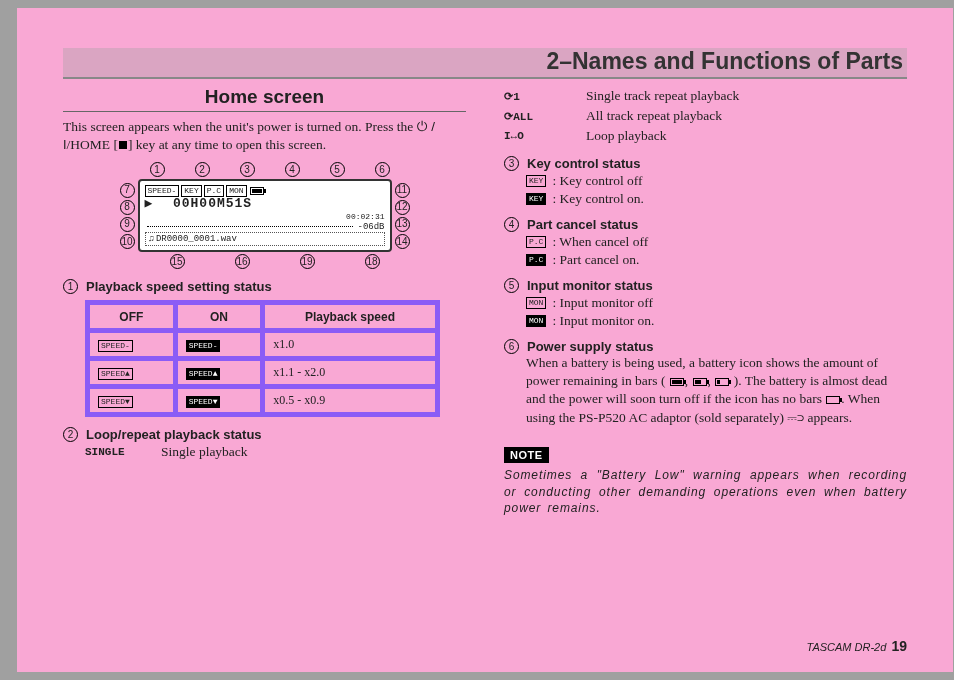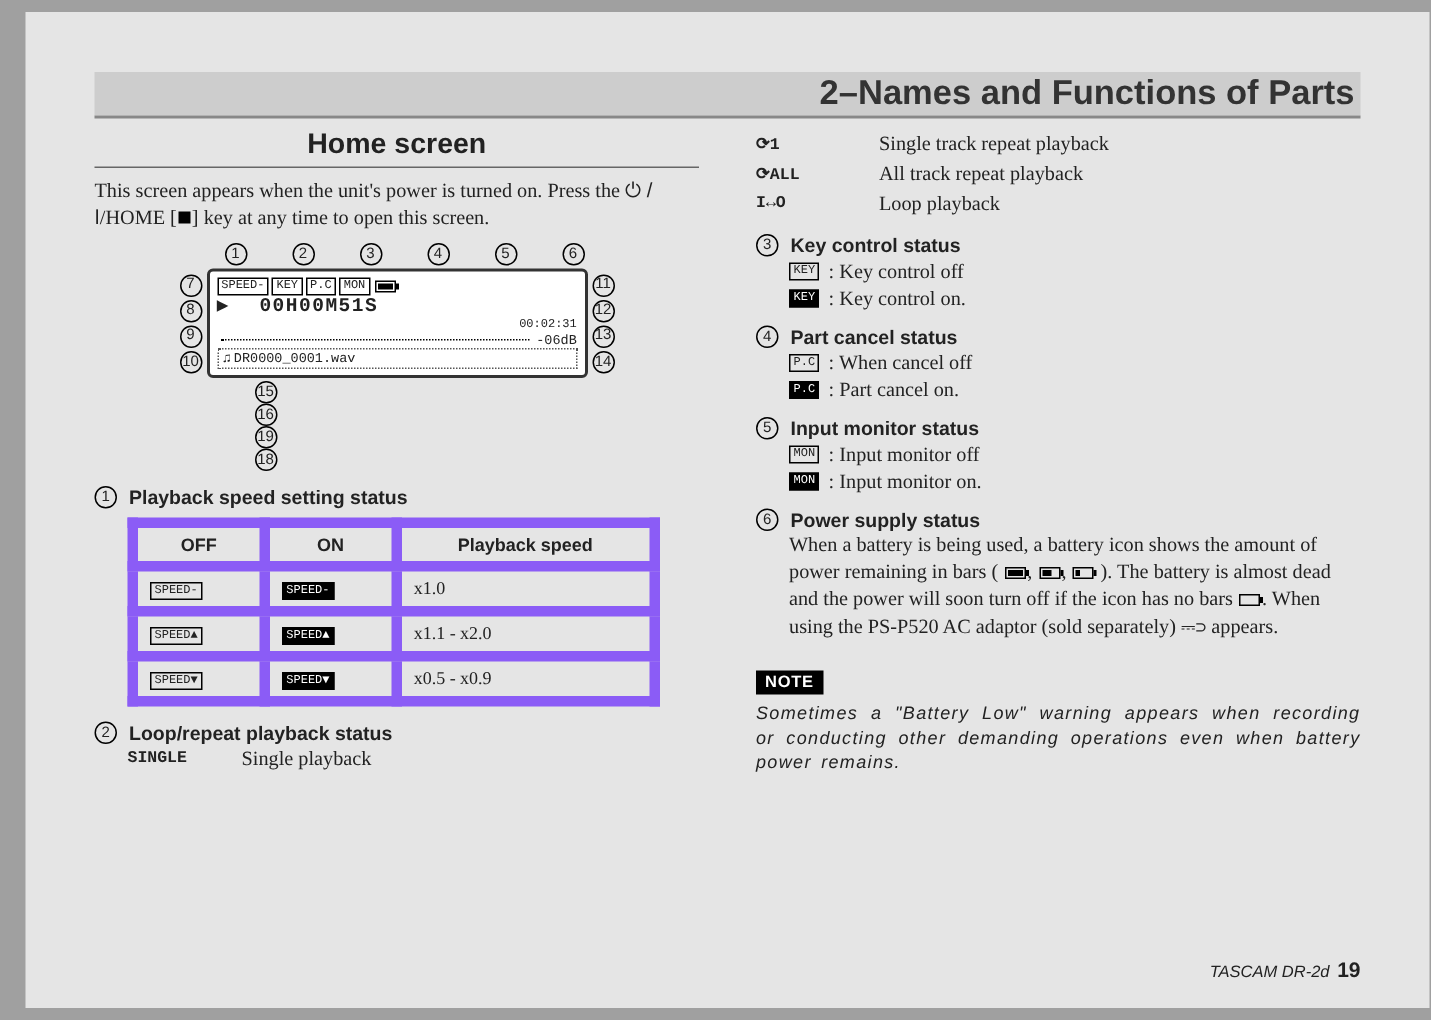--- a/index.html
+++ b/index.html
@@ -1,45 +1,45 @@
 <!DOCTYPE html>
 <html><head>
 <meta charset="utf-8">
 <style>
   * { box-sizing: border-box; margin: 0; padding: 0; }
   body { background: #a0a0a0; display: flex; justify-content: center; align-items: flex-start; padding-top: 8px; font-family: "Times New Roman", Times, serif; }
-  .page { width: 936px; height: 664px; background: #e5e5e5; position: relative; padding: 30px 46px 20px 46px; color: #222; margin-left: 16px; }
+  .page { width: 936px; height: 664px; background: #f9a8d4; position: relative; padding: 30px 46px 20px 46px; color: #222; margin-left: 16px; }
   .header-rule { position: absolute; top: 69px; left: 46px; right: 46px; height: 2px; background: #888; }
   .header-rule::before { content: ""; position: absolute; left: 0; right: 0; top: -29px; height: 29px; background: #a0a0a0; opacity: 0.35; }
   .chapter-title { position: absolute; top: 36px; right: 46px; left: 46px; text-align: right; font-family: Arial, Helvetica, sans-serif; font-weight: bold; font-size: 23px; color: #333; padding: 4px 4px 4px 0; }
   .cols { display: flex; gap: 38px; margin-top: 48px; }
   .col { flex: 1; min-width: 0; }
   .section-title { font-family: Arial, Helvetica, sans-serif; font-weight: bold; font-size: 19px; border-bottom: 1.5px solid #666; padding-bottom: 3px; margin-bottom: 6px; color: #222; text-align: center; }
   p.body { font-size: 13.5px; line-height: 1.35; margin-bottom: 8px; }
   .home-key .stop { display: inline-block; width: 8px; height: 8px; background: #000; vertical-align: middle; margin: 0 1px 2px 1px; }
   .diagram-wrap { display: flex; justify-content: center; margin: 4px 0 8px 0; }
   .diagram { width: 290px; }
   .num-row { display: flex; justify-content: space-between; padding: 0 4px; }
   .num-row.top { padding-left: 30px; padding-right: 20px; }
-  .num-row.bottom { padding-left: 50px; padding-right: 30px; margin-top: 2px; flex-direction: column; }
+  .num-row.bottom { padding-left: 50px; padding-right: 30px; margin-top: 2px; }
   .cnum { display: inline-flex; width: 15px; height: 15px; border: 1px solid #000; border-radius: 50%; align-items: center; justify-content: center; font-family: Arial, sans-serif; font-size: 10px; font-weight: normal; line-height: 1; }
   .diag-box { border: 2px solid #333; border-radius: 4px; margin: 2px 18px; padding: 4px 5px; font-family: "Courier New", monospace; font-size: 9px; background: #fff; line-height: 1.15; position: relative; }
   .diag-box .row { display: flex; align-items: center; gap: 2px; white-space: nowrap; }
   .side-nums { position: absolute; top: 0; bottom: 0; display: flex; flex-direction: column; justify-content: space-around; }
   .side-nums.left { left: -20px; }
   .side-nums.right { right: -20px; text-align: right; }
   .tag { font-family: "Courier New", monospace; font-size: 8px; border: 1px solid #000; padding: 0 2px; display: inline-block; line-height: 10px; height: 12px; vertical-align: middle; }
   .tag.inv { background: #000; color: #fff; }
   .item-row { display: flex; gap: 8px; margin-top: 10px; font-size: 13.5px; }
   .item-row .lead { flex-shrink: 0; }
   .item-row .title { font-family: Arial, Helvetica, sans-serif; font-weight: bold; font-size: 13px; }
   .item-body { margin-left: 22px; font-size: 13.5px; line-height: 1.35; }
   .state-line { display: flex; align-items: center; gap: 6px; margin-top: 2px; margin-left: 22px; font-size: 13.5px; }
   table.speed { width: 88%; margin: 6px 0 6px 22px; border-collapse: collapse; font-size: 12px; }
-  table.speed th, table.speed td { border: 7px solid #8b5cf6; padding: 4px 8px; text-align: left; height: 28px; }
+  table.speed th, table.speed td { border: 5px solid #8b5cf6; padding: 4px 8px; text-align: left; height: 28px; }
   table.speed th { font-family: Arial, Helvetica, sans-serif; font-weight: bold; text-align: center; }
   .repeat-list { margin-left: 22px; font-size: 13.5px; }
   .repeat-row { display: flex; align-items: center; gap: 28px; padding: 2px 0; }
   .repeat-row .sym { font-family: "Courier New", monospace; font-size: 11px; font-weight: bold; width: 48px; }
   .col2-list .repeat-row .sym { width: 54px; }
   .note-label { display: inline-block; background: #000; color: #fff; font-family: Arial, sans-serif; font-weight: bold; font-size: 11px; padding: 2px 6px; margin-top: 12px; letter-spacing: .5px; }
   p.note { font-style: italic; font-family: Arial, Helvetica, sans-serif; font-size: 12px; line-height: 1.4; margin-top: 4px; text-align: justify; letter-spacing: .9px; word-spacing: 2px; }
   .footer { position: absolute; bottom: 18px; right: 46px; font-family: Arial, sans-serif; font-size: 11px; font-style: italic; }
   .footer .pg { font-style: normal; font-weight: bold; font-size: 14px; margin-left: 2px; }
   .batt { display:inline-block; width:14px; height:8px; border:1px solid #000; position:relative; vertical-align:middle; margin:0 1px; }

